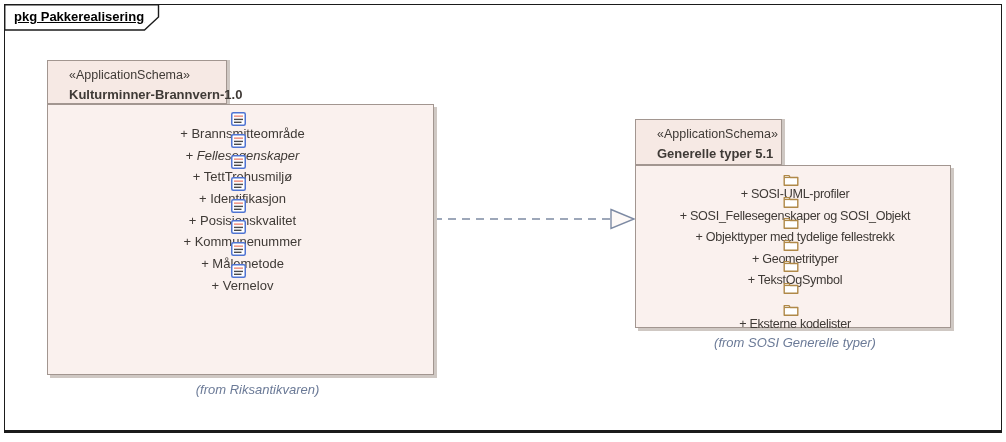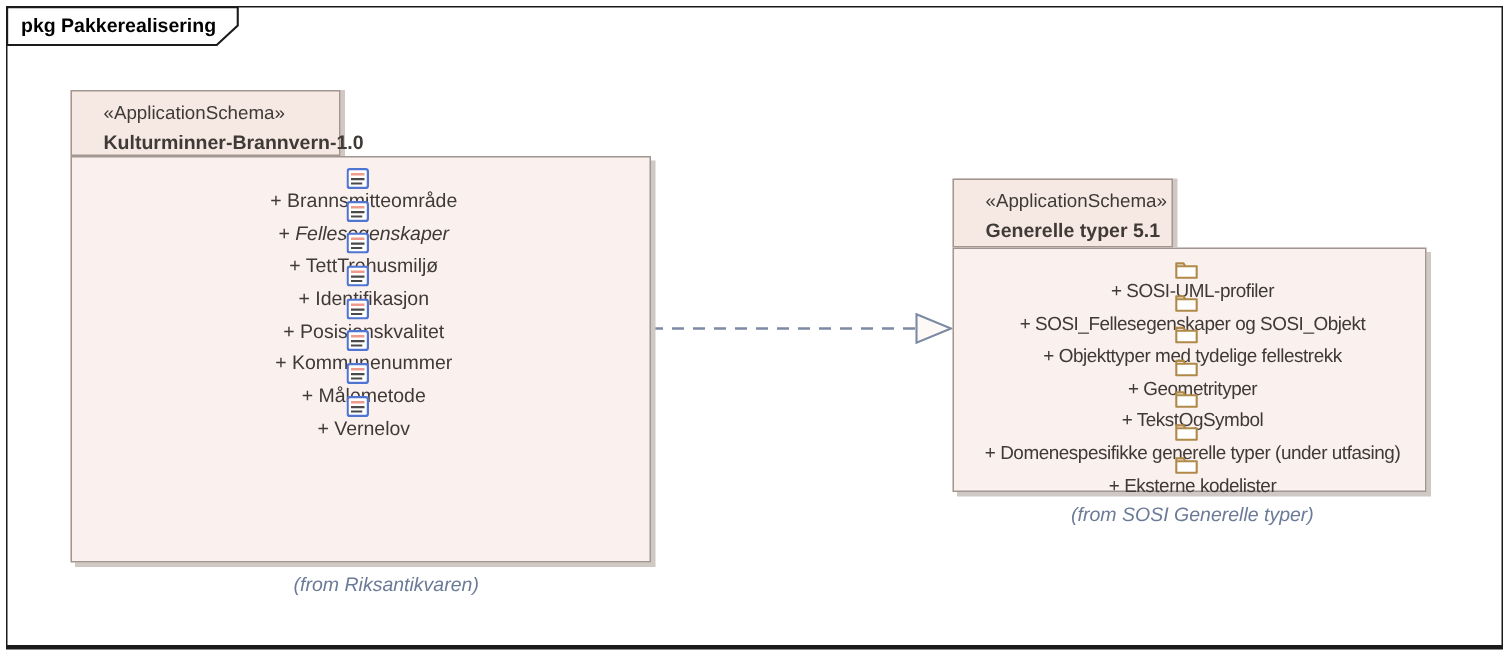--- a/index.html
+++ b/index.html
@@ -23,20 +23,21 @@
   }
   
   .frame{
     position:absolute;left:4px;top:4px;right:4px;bottom:9px;
     border:1px solid var(--frame-border);border-bottom-width:3px;
   }
   .frame-tab{position:absolute;left:4px;top:4px;width:156px;height:27px;}
   .frame-tab-label{
     position:absolute;left:14px;top:9px;font-size:13px;font-weight:bold;color:#000;
     white-space:nowrap;
+    text-decoration:underline;
   }
   
   .pkg-tab{
     position:absolute;background:var(--package-tab-fill);
     border:1px solid var(--package-border);
     box-shadow:3px 0 0 var(--shadow);
     box-sizing:border-box;padding:5px 8px 0 21px;z-index:2;
   }
   .pkg-body{
     position:absolute;background:var(--package-fill);
@@ -204,21 +205,20 @@
     <path d="M1.2 12.2 V2.6 h4.8 l1.2 1.9 h7.6 v7.7 Z" fill="#ffffff" style="stroke:var(--folder-icon)" stroke-width="1.4" stroke-linejoin="round"></path>
     <line x1="1.2" y1="4.5" x2="7.2" y2="4.5" style="stroke:var(--folder-icon)" stroke-width="1.2"></line>
   </svg>
           <span class="item-label">+ TekstOgSymbol</span>
         </div>
         <div class="pkg-item">
           <svg width="16" height="14" viewBox="0 0 16 14">
     <path d="M1.2 12.2 V2.6 h4.8 l1.2 1.9 h7.6 v7.7 Z" fill="#ffffff" style="stroke:var(--folder-icon)" stroke-width="1.4" stroke-linejoin="round"></path>
     <line x1="1.2" y1="4.5" x2="7.2" y2="4.5" style="stroke:var(--folder-icon)" stroke-width="1.2"></line>
   </svg>
-          <span class="item-label">+ Domenespesifikke generelle typer (under utfasing)</span>
         </div>
         <div class="pkg-item">
           <svg width="16" height="14" viewBox="0 0 16 14">
     <path d="M1.2 12.2 V2.6 h4.8 l1.2 1.9 h7.6 v7.7 Z" fill="#ffffff" style="stroke:var(--folder-icon)" stroke-width="1.4" stroke-linejoin="round"></path>
     <line x1="1.2" y1="4.5" x2="7.2" y2="4.5" style="stroke:var(--folder-icon)" stroke-width="1.2"></line>
   </svg>
           <span class="item-label">+ Eksterne kodelister</span>
         </div>
       </div>
   </div>

